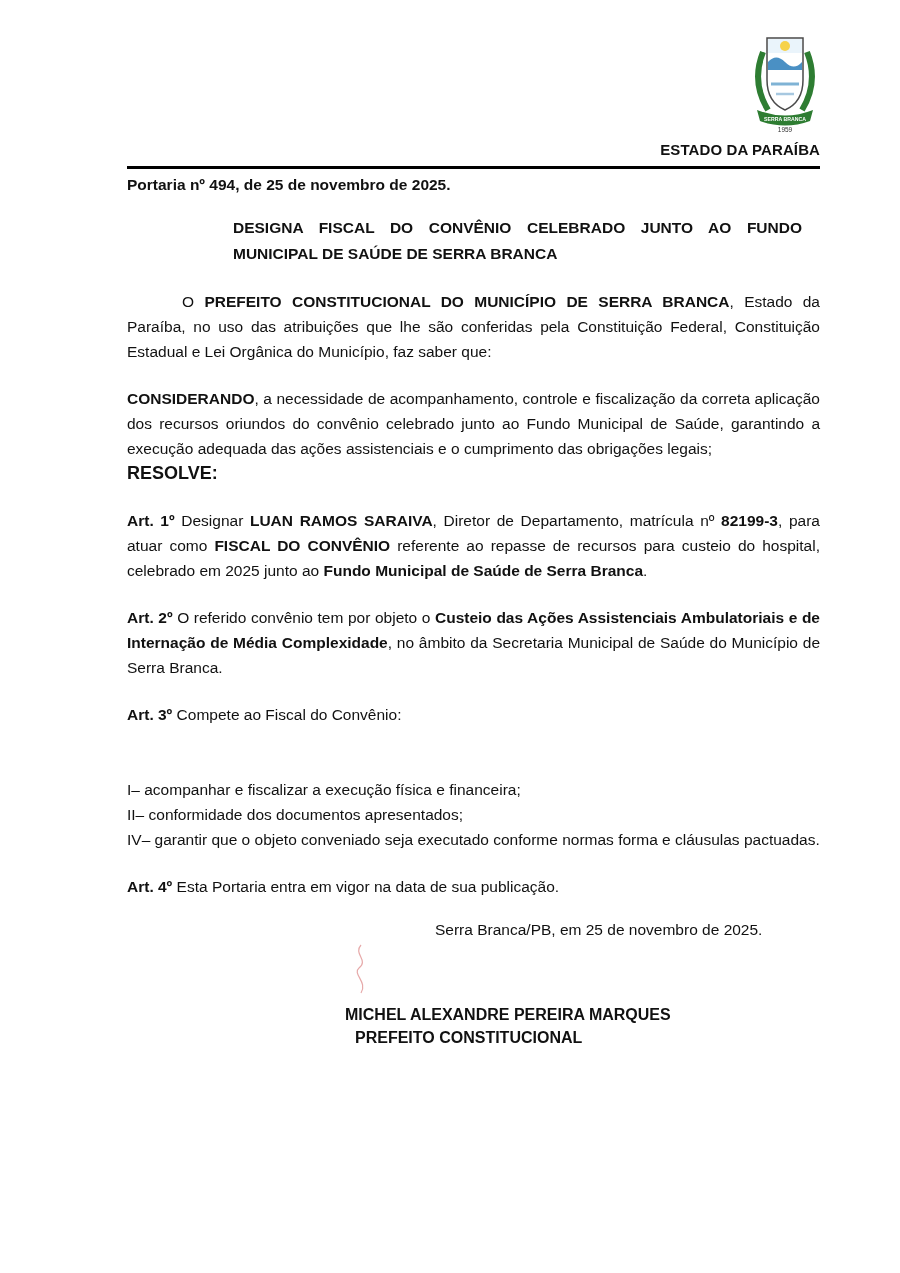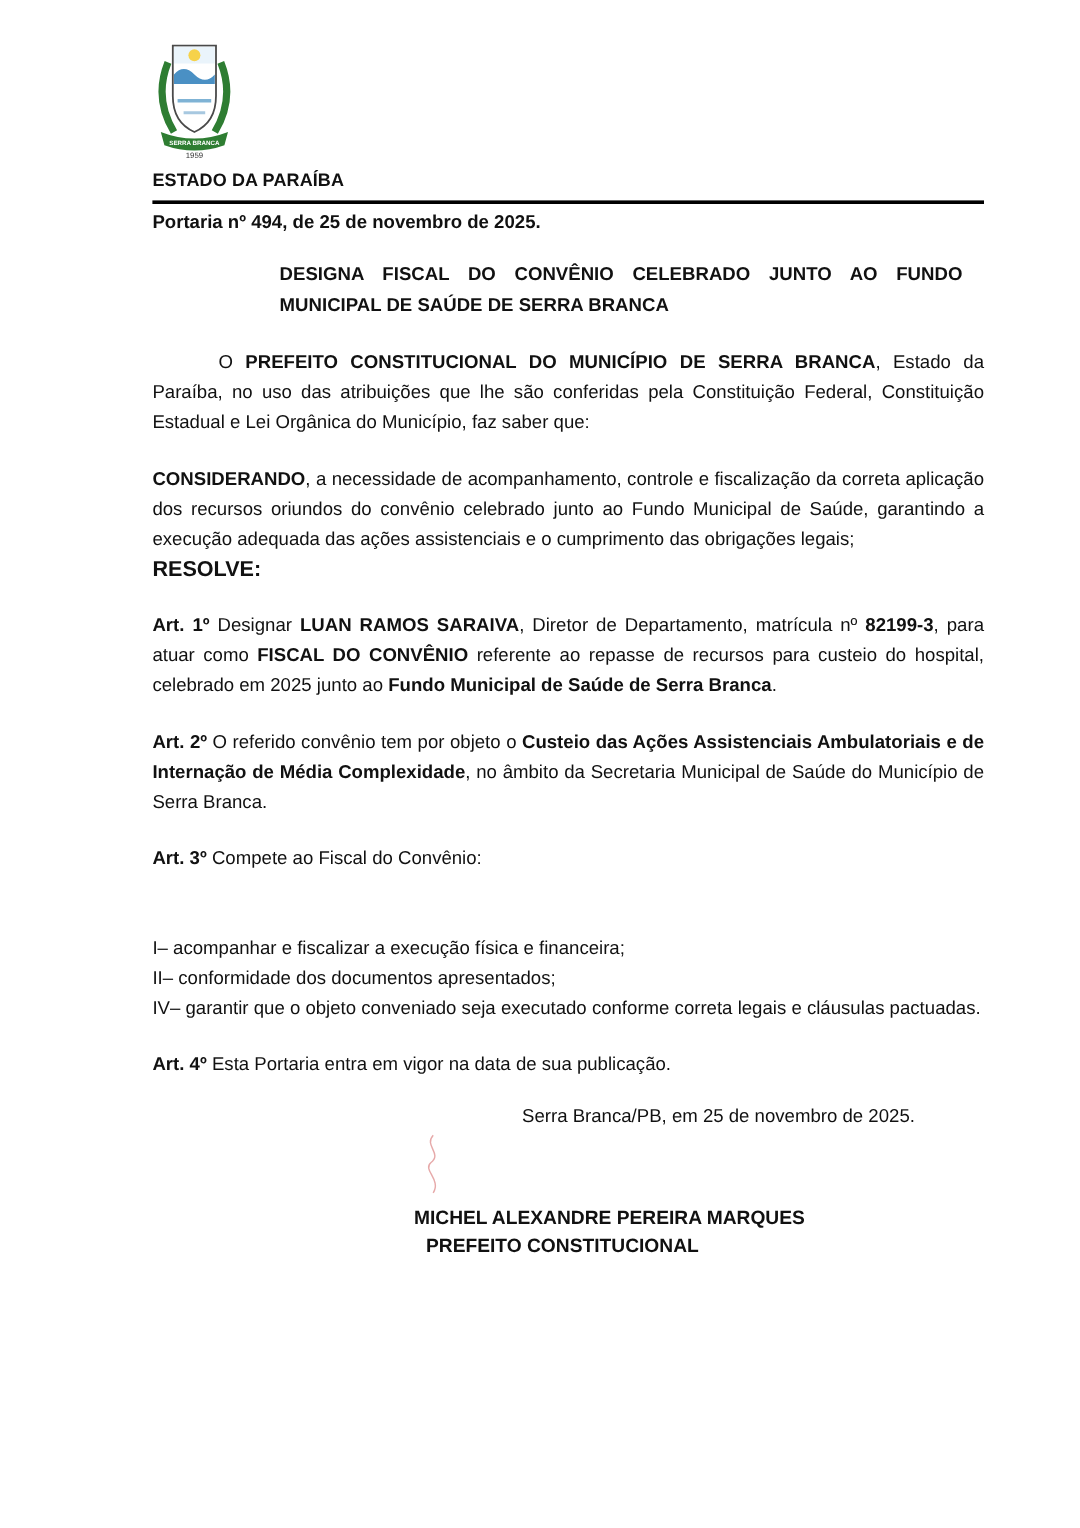--- a/index.html
+++ b/index.html
@@ -10,21 +10,21 @@
     font-family:"Liberation Sans", sans-serif;
     color:#111;
     overflow:hidden;
   }
   .page {
     position:relative;
     width:900px; height:1273px;
     background:#ffffff;
     padding:24px 80px 0 127px;
   }
-  .doc-header { text-align:left; }
+  .doc-header { text-align:right; }
   .crest { display:inline-block; line-height:0; }
   .hline { font-weight:bold; font-size:15px; line-height:20px; letter-spacing:0.1px; }
   .hline.office { font-size:14.5px; line-height:19px; }
   .rule { height:3px; background:#000; margin-top:6px; }
 
   .portaria-title { font-weight:bold; font-size:15.5px; line-height:20px; margin-top:6px; }
 
   .summary {
     margin:20px 18px 0 106px;
     font-weight:bold; font-size:15.5px; line-height:26px;
@@ -90,21 +90,21 @@
 
     <p class="para"><span class="b">Art. 1º</span><span> Designar </span><span class="b">LUAN RAMOS SARAIVA</span><span>, Diretor de Departamento, matrícula nº </span><span class="b">82199-3</span><span>, para atuar como </span><span class="b">FISCAL DO CONVÊNIO</span><span> referente ao repasse de recursos para custeio do hospital, celebrado em 2025 junto ao </span><span class="b">Fundo Municipal de Saúde de Serra Branca</span><span>.</span></p>
 
     <p class="para"><span class="b">Art. 2º</span><span> O referido convênio tem por objeto o </span><span class="b">Custeio das Ações Assistenciais Ambulatoriais e de Internação de Média Complexidade</span><span>, no âmbito da Secretaria Municipal de Saúde do Município de Serra Branca.</span></p>
 
     <p class="para"><span class="b">Art. 3º</span><span> Compete ao Fiscal do Convênio:</span></p>
 
     <div class="duties">
       <p>I– acompanhar e fiscalizar a execução física e financeira;</p>
       <p>II– conformidade dos documentos apresentados;</p>
-      <p>IV– garantir que o objeto conveniado seja executado conforme correta legais e cláusulas pactuadas.</p>
+      <p>IV– garantir que o objeto conveniado seja executado conforme normas forma e cláusulas pactuadas.</p>
     </div>
 
     <p class="para"><span class="b">Art. 4º</span><span> Esta Portaria entra em vigor na data de sua publicação.</span></p>
   </main>
 
   <footer>
     <p class="dateline">Serra Branca/PB, em 25 de novembro de 2025.</p>
 
     <div class="digital-sig">
       <div class="dsig-flourish">

